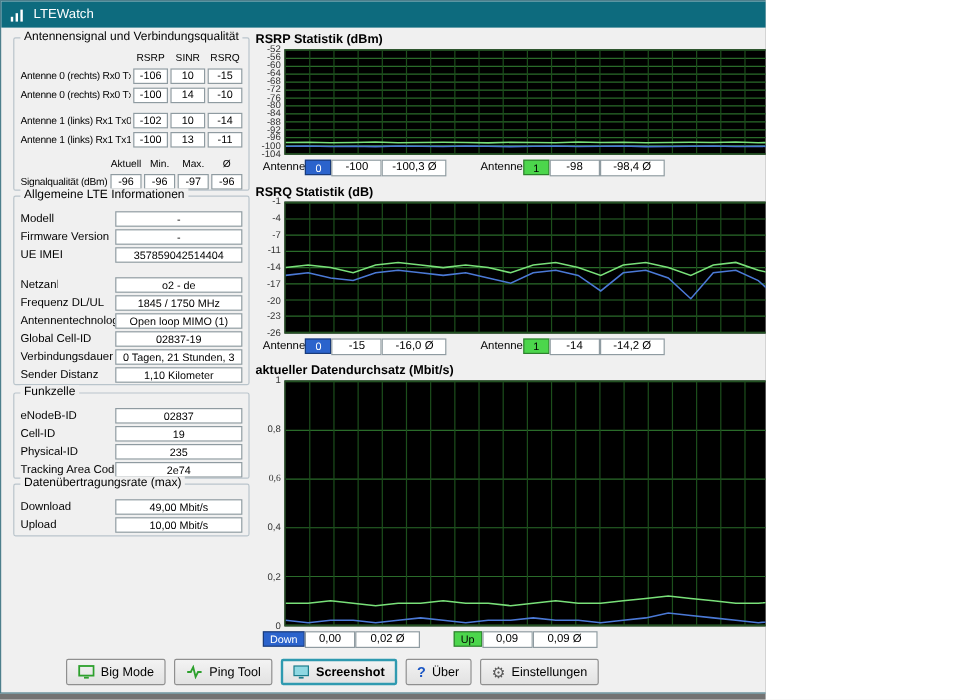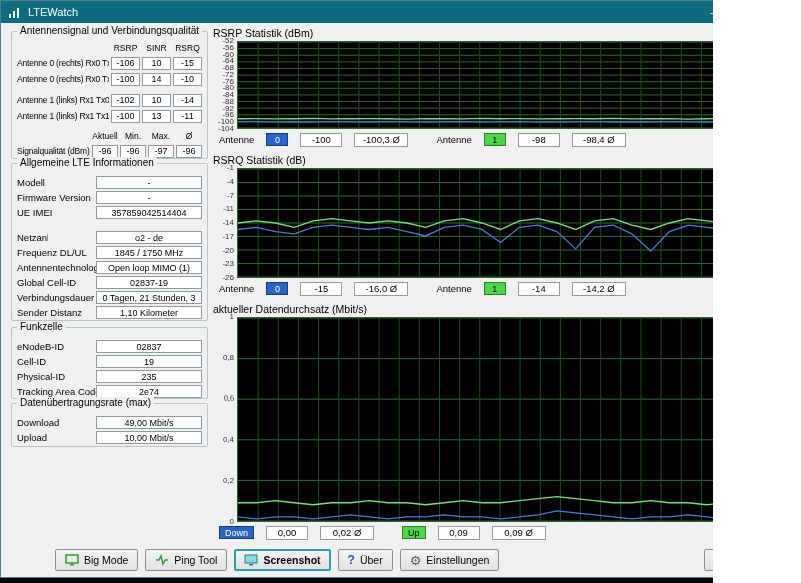--- a/index.html
+++ b/index.html
@@ -1,17 +1,17 @@
 <!DOCTYPE html>
 <html><head>
 <meta charset="utf-8">
 <style>
   * { margin:0; padding:0; box-sizing:border-box; }
   html,body { font-family:"Liberation Sans","DejaVu Sans",sans-serif; }
-  .stage { width:713px; height:583px; background:#000000; position:relative; overflow:hidden; }
+  .stage { width:638px; height:583px; background:#737373; position:relative; overflow:hidden; }
   .window { position:absolute; left:0; top:0; width:794px; height:578px; background:#f0f0f0;
             border:1px solid #4d7f8c; overflow:hidden; }
   
   .titlebar { height:22px; display:flex; align-items:center; padding-left:7px; color:#fff; }
   .app-icon { width:14px; height:14px; display:flex; align-items:center; }
   .titlebar .title { font-size:11px; margin-left:6px; flex:1; }
   .win-btns { display:flex; height:100%; }
   .win-btn { width:32px; height:100%; display:flex; align-items:center; justify-content:center;
              font-size:10px; color:#fff; cursor:default; }
   
@@ -31,29 +31,29 @@
              justify-content:center; font-size:9px; flex:none; }
   .w3 { width:29px; } .w4 { width:26px; }
   
   .info-row { display:flex; align-items:center; height:13px; margin-top:2px; }
   .info-row.gap-top { margin-top:12px;gap:48px; }
   .info-label { flex:1; font-size:9.5px; white-space:nowrap; overflow:hidden; color:#000; }
   .info-box { width:106px; height:13px; background:#fff; border:1px solid #8f9ba1; flex:none;
               display:flex; align-items:center; justify-content:center; font-size:9px; white-space:nowrap; }
   
   .right-panel { position:absolute; left:212px; top:4px; right:10px; }
-  .chart-title { font-size:10.5px; color:#000; margin-bottom:2px; }
+  .chart-title { font-size:10.5px; color:#000; margin-bottom:2px;font-weight:bold; }
   .chart-block { margin-bottom:7px; }
   .chart-wrap { display:flex; }
   .ylabels { position:relative; width:24px; flex:none; }
   .ytick { position:absolute; right:3px; transform:translateY(-50%); font-size:8px; color:#333; line-height:1; }
   .plot { flex:1; background:#000; border:1px solid #2f5f2f; position:relative; }
   .plot svg { display:block; }
   .stats { display:flex; align-items:center; gap:28px; margin-top:3px; padding-left:6px; height:15px; }
-  .stat-group { display:flex; align-items:center; gap:12px;text-align:right; }
+  .stat-group { display:flex; align-items:center; gap:0;text-align:right; }
   .stat-prefix { font-size:9.5px; color:#000; }
   .stat-badge { min-width:22px; height:13px; padding:0 5px; display:flex; align-items:center;
                 justify-content:center; font-size:9px; border:1px solid rgba(0,0,0,.4); }
   .stat-box { min-width:42px; height:14px; background:#fff; border:1px solid #8f9ba1;
               display:flex; align-items:center; justify-content:center; font-size:9.5px; padding:0 4px; }
   .stat-box.average { min-width:54px; }
   
   .toolbar { position:absolute; left:10px; right:10px; bottom:6px; display:flex; align-items:center; gap:7px;padding-left:44px; }
   .btn { height:22px; display:flex; align-items:center; gap:5px; padding:0 9px;
          background:linear-gradient(#f3f3f3,#e2e2e2); border:1px solid #8f8f8f; border-radius:2px;

